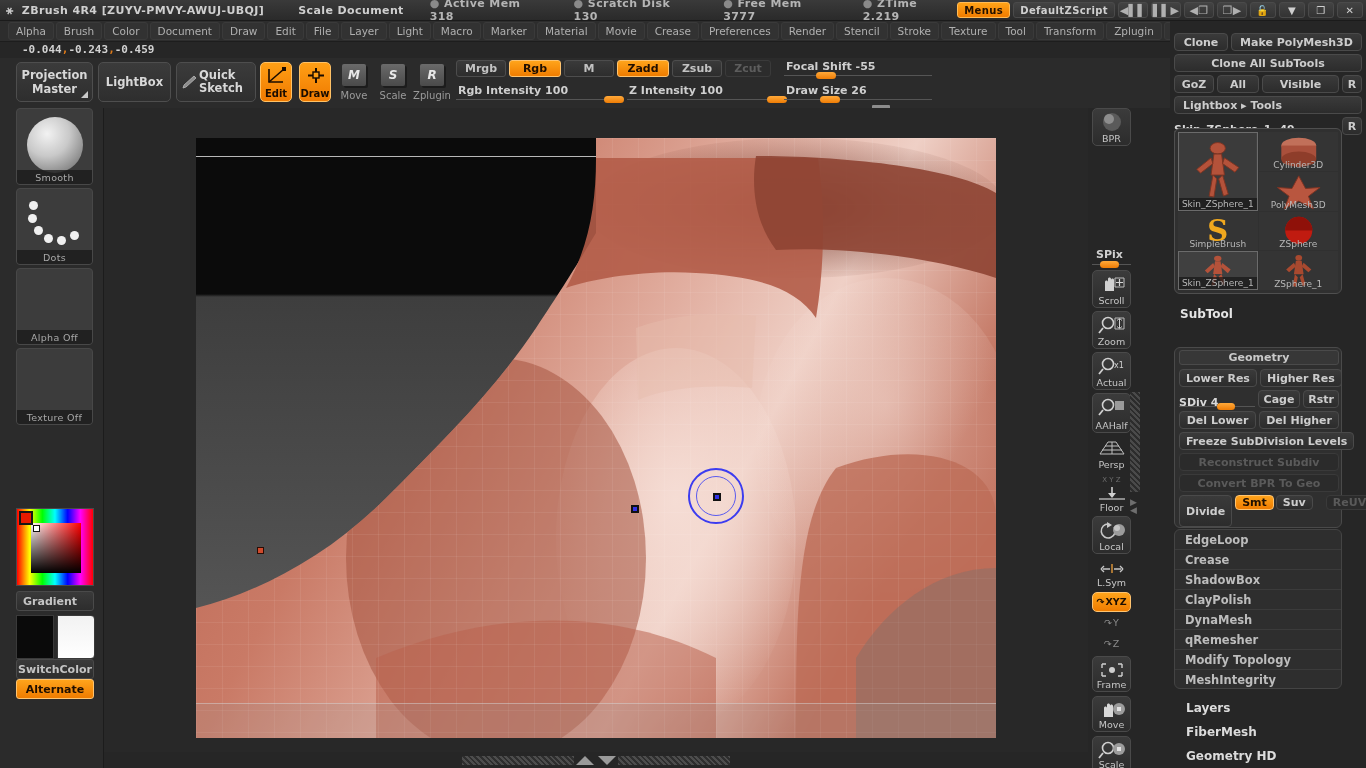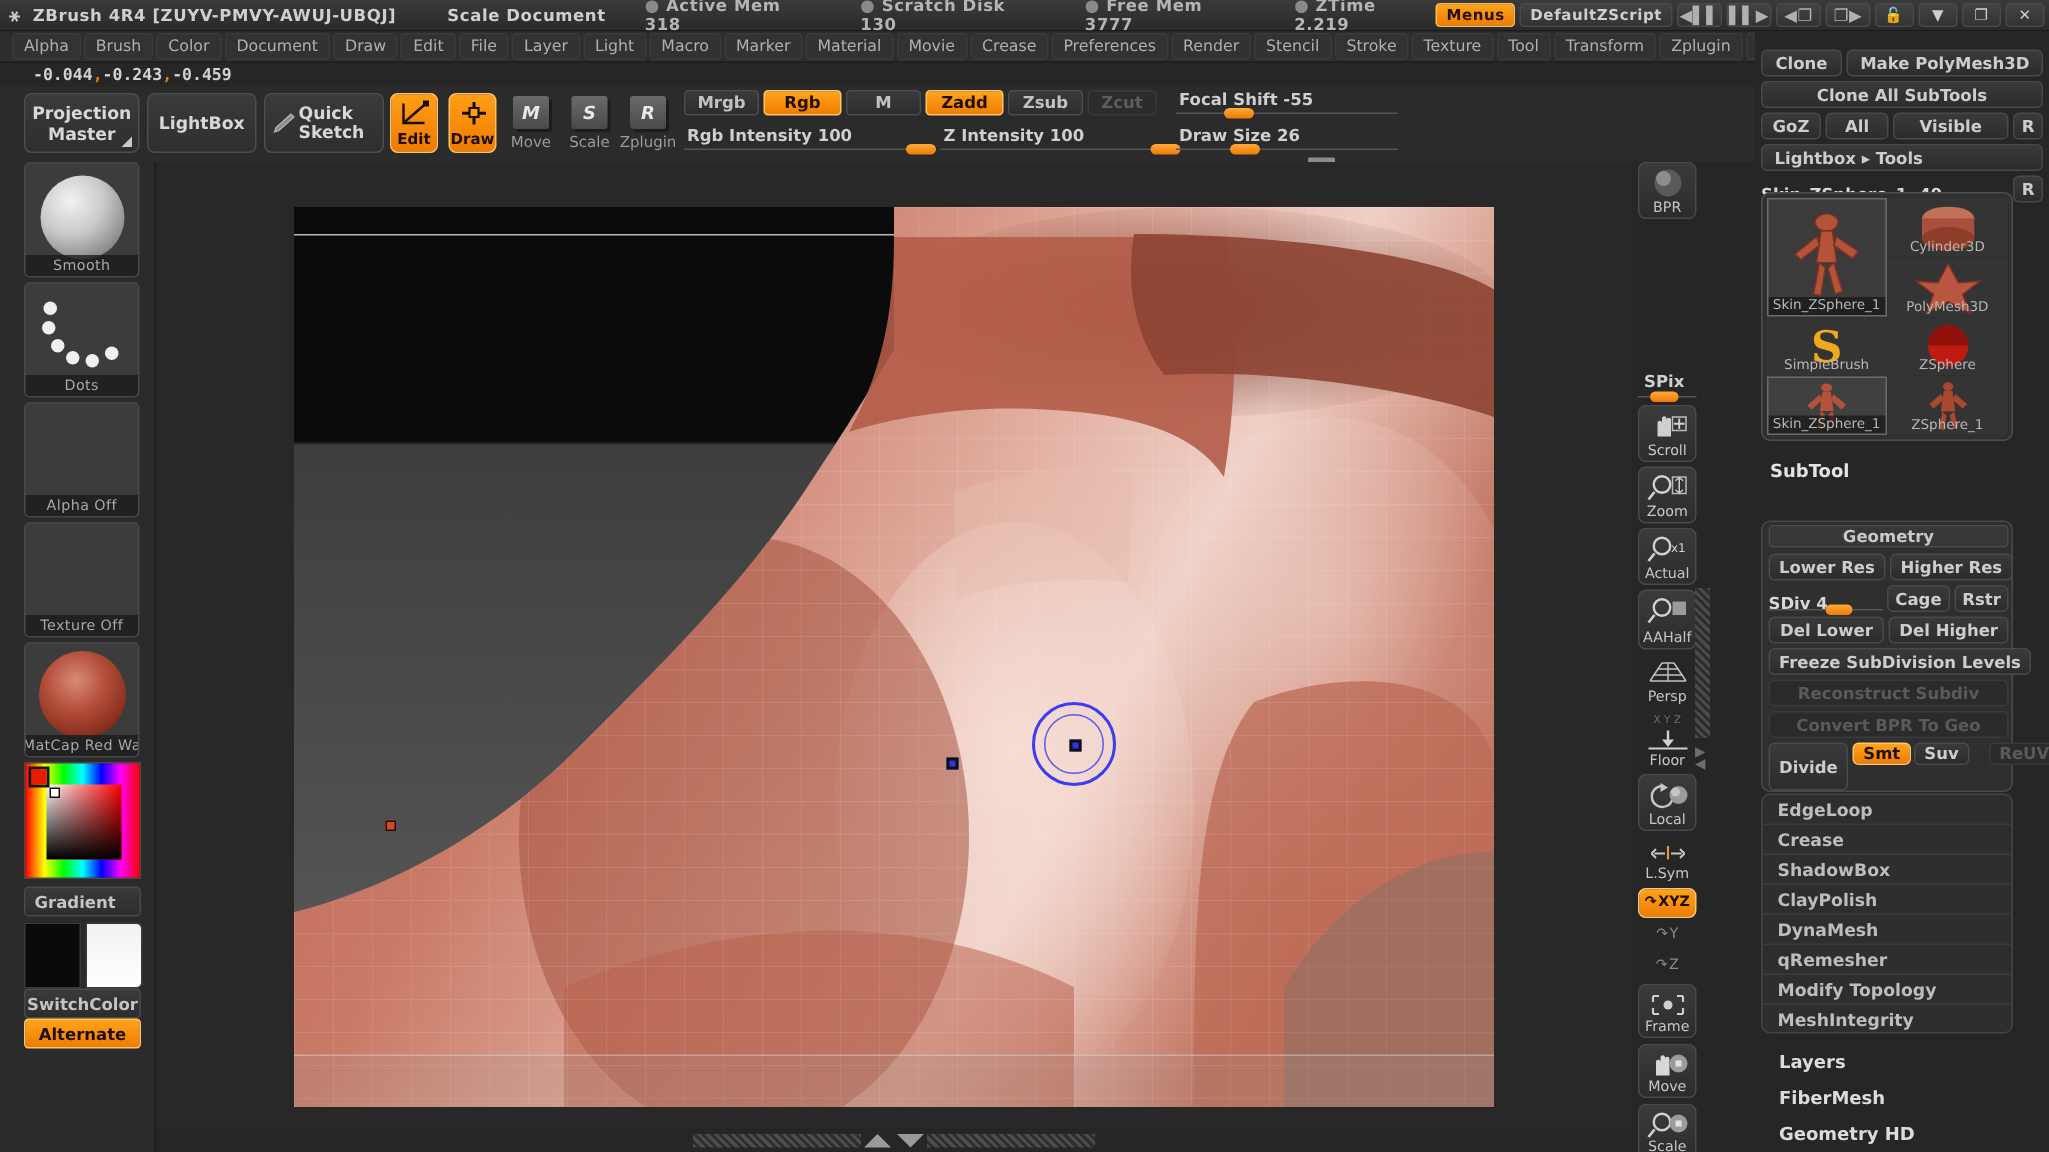--- a/index.html
+++ b/index.html
@@ -396,24 +396,20 @@
     </div>
 
     <div class="swatch" id="sw-alpha">
       <span class="cap">Alpha Off</span>
     </div>
 
     <div class="swatch" id="sw-texture">
       <span class="cap">Texture Off</span>
     </div>
 
-    <div class="swatch" id="sw-mat">
-      <i class="matball"></i>
-      <span class="cap">MatCap Red Wa</span>
-    </div>
 
     <div id="colorpicker">
       <i id="cp-hue"></i>
       <i id="cp-sv"></i>
       <i id="cp-sel"></i>
       <i id="cp-cur">
           <i></i>
         </i>
     </div>
 

